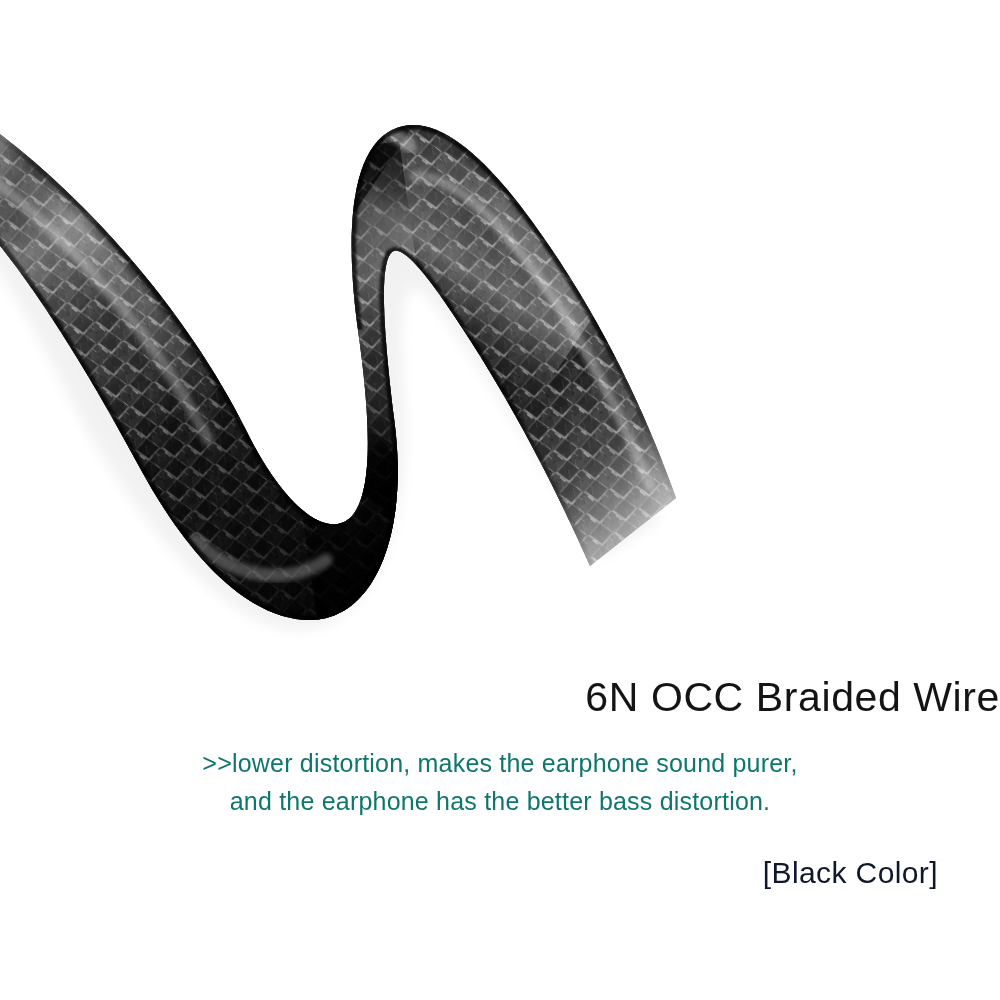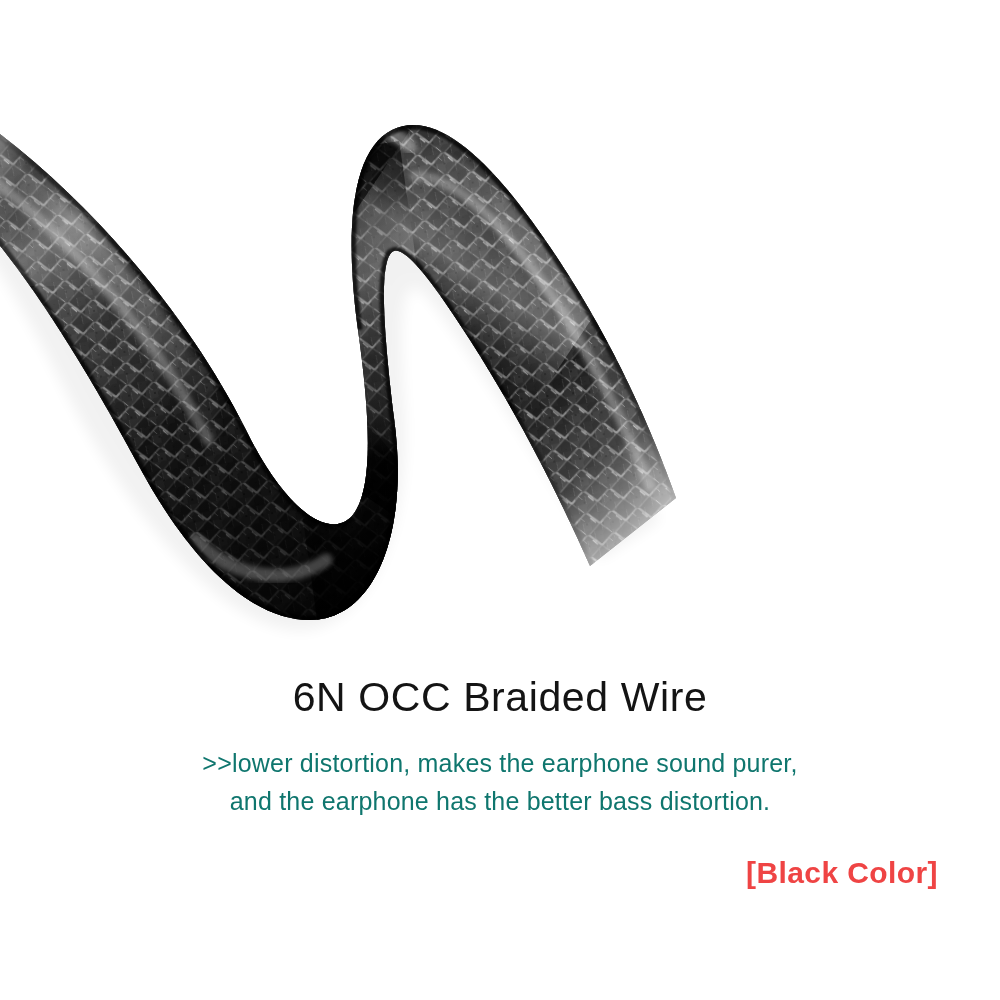--- a/index.html
+++ b/index.html
@@ -44,21 +44,21 @@
     top: 640px;
     width: 1000px;
     height: 360px;
   }
 
   .headline {
     position: absolute;
     left: 0;
     top: 34px;
     width: 1000px;
-    text-align: center;
+    text-align: right;
     font-family: "Liberation Sans", sans-serif;
     font-size: 41px;
     font-weight: 400;
     letter-spacing: 0.6px;
     color: #141414;
     white-space: nowrap;
   }
 
   .subcopy {
     position: absolute;
@@ -77,23 +77,23 @@
     display: block;
     white-space: nowrap;
   }
 
   .color-tag {
     position: absolute;
     right: 62px;
     top: 216px;
     font-family: "Liberation Sans", sans-serif;
     font-size: 30px;
-    font-weight: 700;
+    font-weight: 400;
     letter-spacing: 0.4px;
-    color: #ef4444;
+    color: #0f172a;
     white-space: nowrap;
   }
 </style>
 </head>
 <body>
 
 <div id="page">
 
   <div id="hero">
     <svg id="cable-svg" viewBox="0 0 1000 640" preserveAspectRatio="none">

